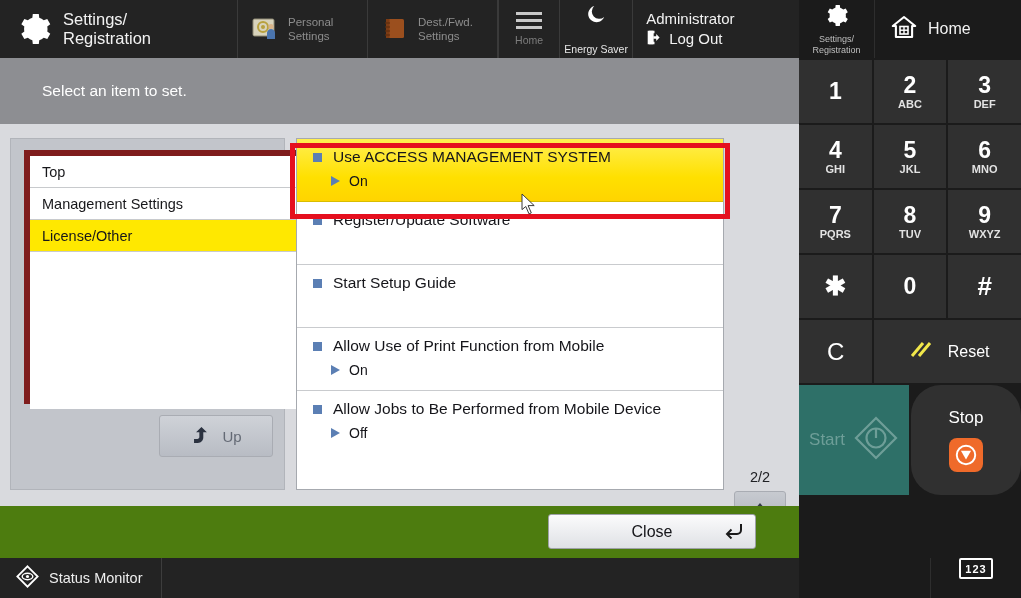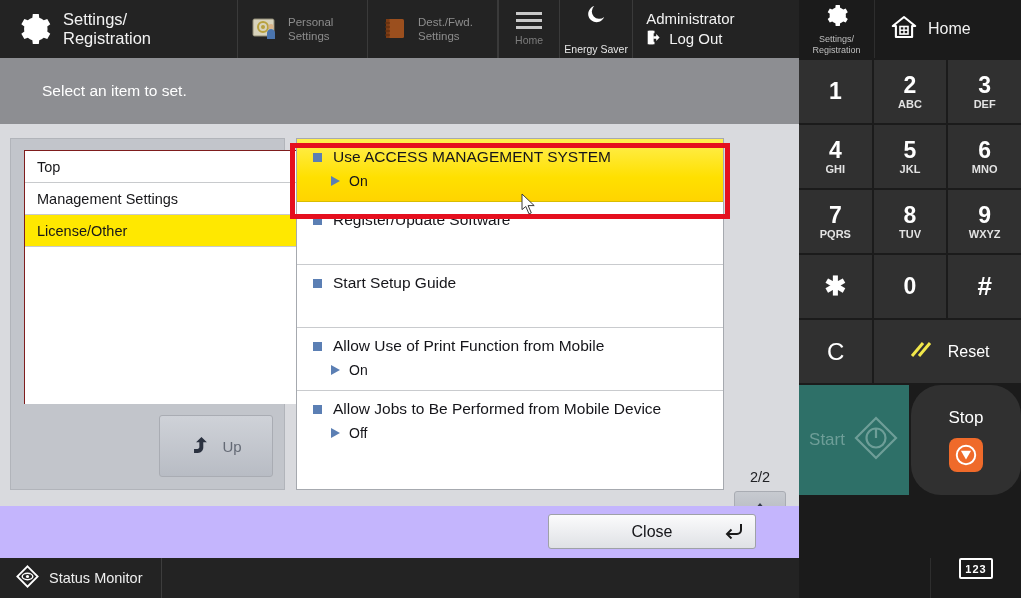--- a/index.html
+++ b/index.html
@@ -77,31 +77,31 @@
     background: #d9dade;
   }
 
   
   #sidebar {
     position: absolute; left: 10px; top: 14px; width: 275px; height: 352px;
     background: #c2c5cb; border: 1px solid #b1b4ba;
   }
   #sidebar-list {
     position: absolute; left: 13px; top: 11px; width: 295px; height: 254px;
-    background: #ffffff; border: 1px solid #7f1d1d;
+    background: #ffffff; border: 6px solid #7f1d1d;
   }
   .side-item {
     height: 32px; display: flex; align-items: center; padding-left: 12px;
     border-bottom: 1px solid #c8cacd; font-size: 14.5px; color: #17171a;
     background: #ffffff;
   }
   .side-item.sel { background: #ffe800; }
   #side-blank { background: #ffffff; }
   #up-btn {
-    position: absolute; left: 148px; top: 276px; width: 114px; height: 62px;
+    position: absolute; left: 148px; top: 276px; width: 114px; height: 42px;
     background: linear-gradient(#cfd2d8, #b8bcc4);
     border: 1px solid #a9acb3; border-radius: 3px;
     display: flex; align-items: center; justify-content: center; gap: 10px;
   }
   #up-btn span { color: #646a75; font-size: 15px; }
 
   
   #list-panel {
     position: absolute; left: 296px; top: 14px; width: 428px; height: 352px;
     background: #ffffff; border: 1px solid #a6a9af;
@@ -157,21 +157,21 @@
   }
   .ar-dn {
     width: 0; height: 0;
     border-left: 10px solid transparent; border-right: 10px solid transparent;
     border-top: 12px solid #b9bcc2;
   }
 
   
   #footer-bar {
     position: absolute; left: 0; top: 506px; width: 799px; height: 58px;
-    background: #c4b5fd;
+    background: #4d7c0f;
   }
   #close-btn {
     position: absolute; left: 548px; top: 8px; width: 208px; height: 35px;
     background: linear-gradient(#fbfbfc, #dfe1e5);
     border: 1px solid #9ea1a7; border-radius: 3px;
     display: flex; align-items: center; justify-content: center;
     color: #141418; font-size: 16px;
   }
   #close-btn .ret { position: absolute; right: 12px; bottom: 5px; }
 

